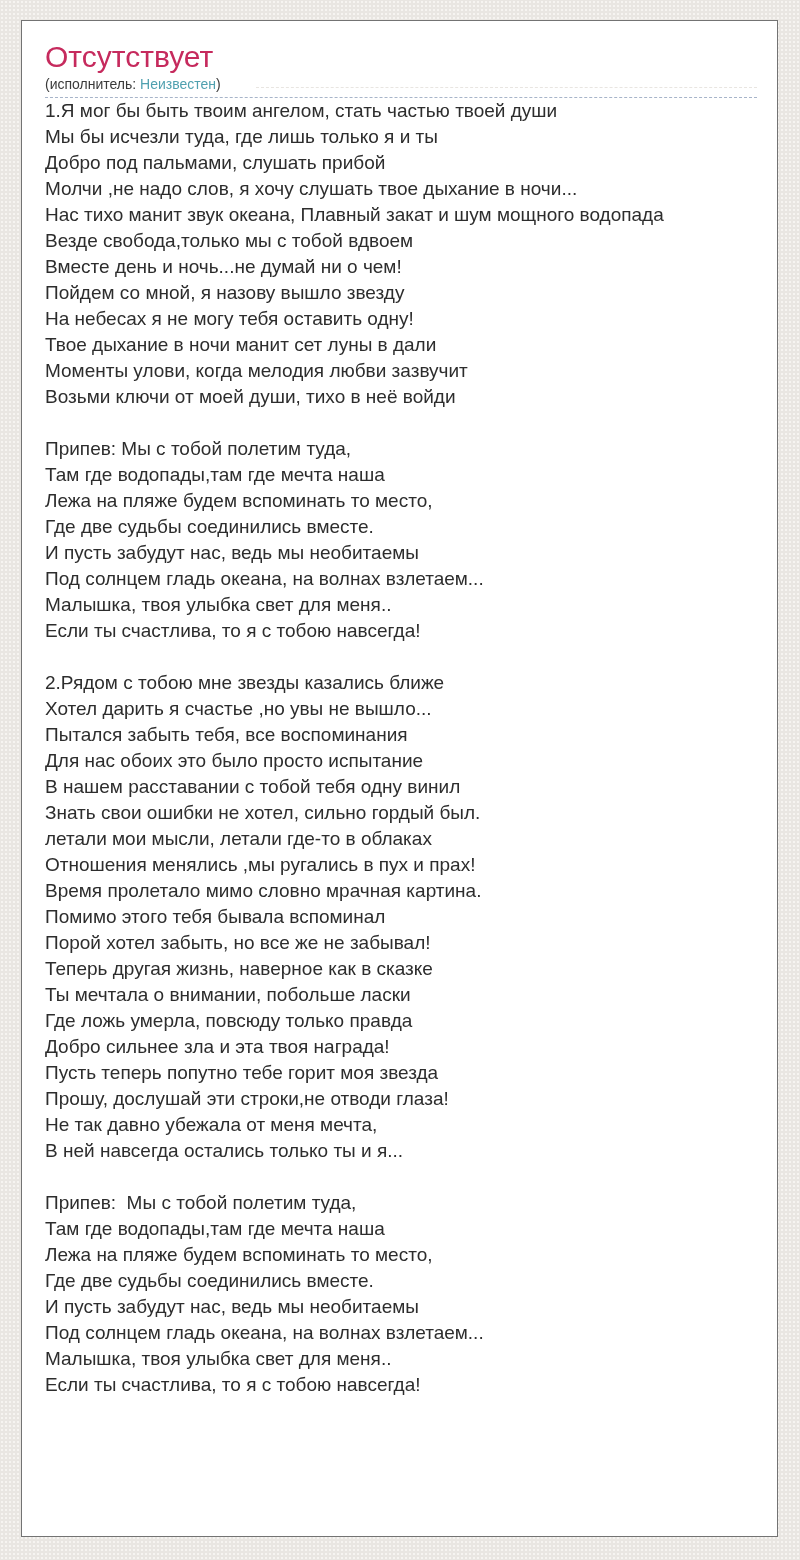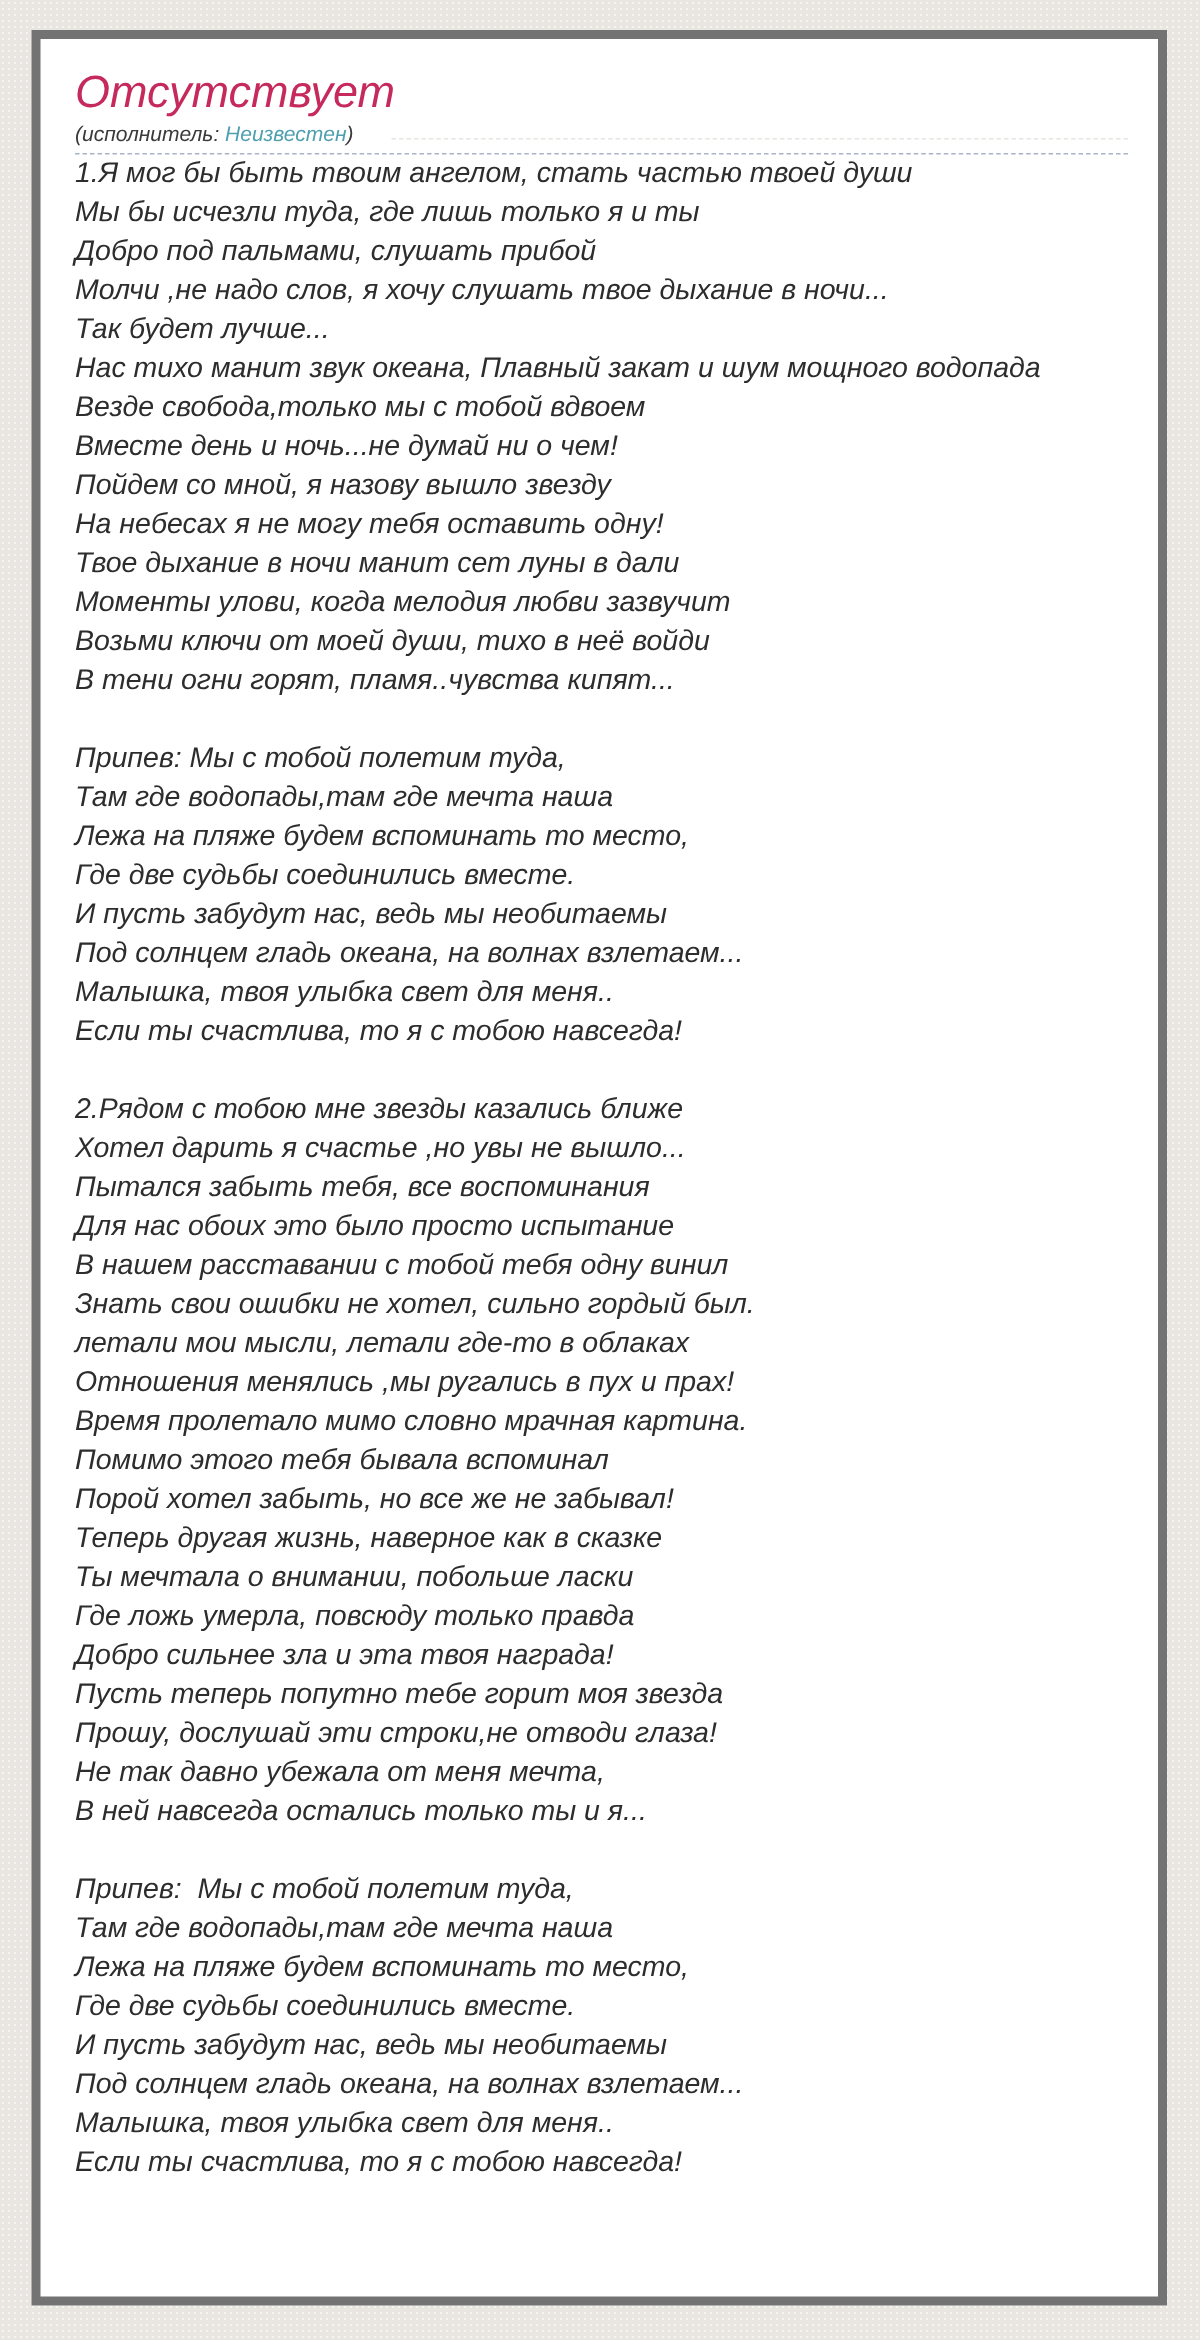--- a/index.html
+++ b/index.html
@@ -17,23 +17,22 @@
     background-size: 4px 4px;
   }
   .card {
     position: absolute;
     left: 21px;
     top: 20px;
     width: 757px;
     height: 1517px;
     box-sizing: border-box;
     background: #ffffff;
-    border: 6px solid #737373;
+    border: 1px solid #737373;
     padding: 19px 20px 0 23px;
-    font-style: italic;
   }
   .song-header {
     position: relative;
     border-bottom: 1px dashed #a7b4c9;
     padding-bottom: 2px;
   }
   .song-title {
     margin: 0;
     font-size: 30px;
     line-height: 34px;
@@ -80,30 +79,28 @@
     <div class="artist-line"><span>(исполнитель: </span><a class="artist-link" href="#" style="color: rgb(79, 160, 175);">Неизвестен</a><span>)</span></div>
     <div class="faint-dashes"></div>
   </div>
 
   <div class="lyrics" id="lyrics">
       <div class="stanza">
         <div class="line">1.Я мог бы быть твоим ангелом, стать частью твоей души</div>
         <div class="line">Мы бы исчезли туда, где лишь только я и ты</div>
         <div class="line">Добро под пальмами, слушать прибой</div>
         <div class="line">Молчи ,не надо слов, я хочу слушать твое дыхание в ночи...</div>
-        <div class="line">Так будет лучше...</div>
         <div class="line">Нас тихо манит звук океана, Плавный закат и шум мощного водопада</div>
         <div class="line">Везде свобода,только мы с тобой вдвоем</div>
         <div class="line">Вместе день и ночь...не думай ни о чем!</div>
         <div class="line">Пойдем со мной, я назову вышло звезду</div>
         <div class="line">На небесах я не могу тебя оставить одну!</div>
         <div class="line">Твое дыхание в ночи манит сет луны в дали</div>
         <div class="line">Моменты улови, когда мелодия любви зазвучит</div>
         <div class="line">Возьми ключи от моей души, тихо в неё войди</div>
-        <div class="line">В тени огни горят, пламя..чувства кипят...</div>
       </div>
       <div class="stanza">
         <div class="line">Припев: Мы с тобой полетим туда,</div>
         <div class="line">Там где водопады,там где мечта наша</div>
         <div class="line">Лежа на пляже будем вспоминать то место,</div>
         <div class="line">Где две судьбы соединились вместе.</div>
         <div class="line">И пусть забудут нас, ведь мы необитаемы</div>
         <div class="line">Под солнцем гладь океана, на волнах взлетаем...</div>
         <div class="line">Малышка, твоя улыбка свет для меня..</div>
         <div class="line">Если ты счастлива, то я с тобою навсегда!</div>

